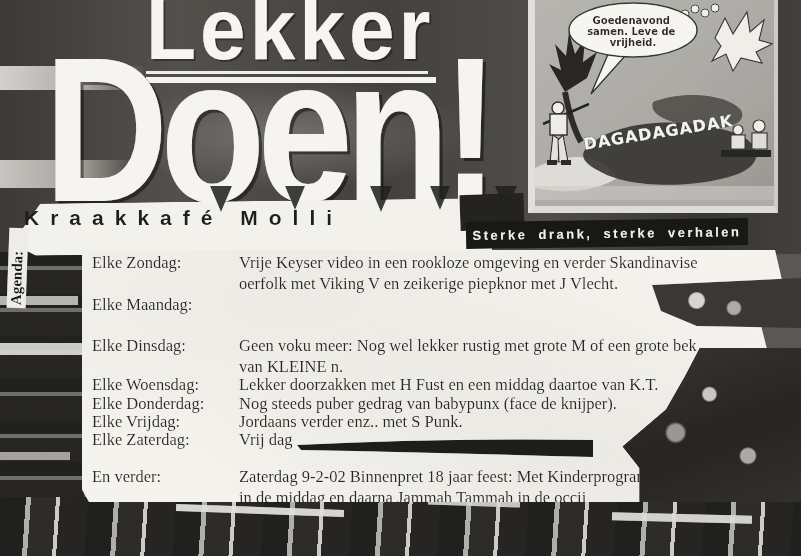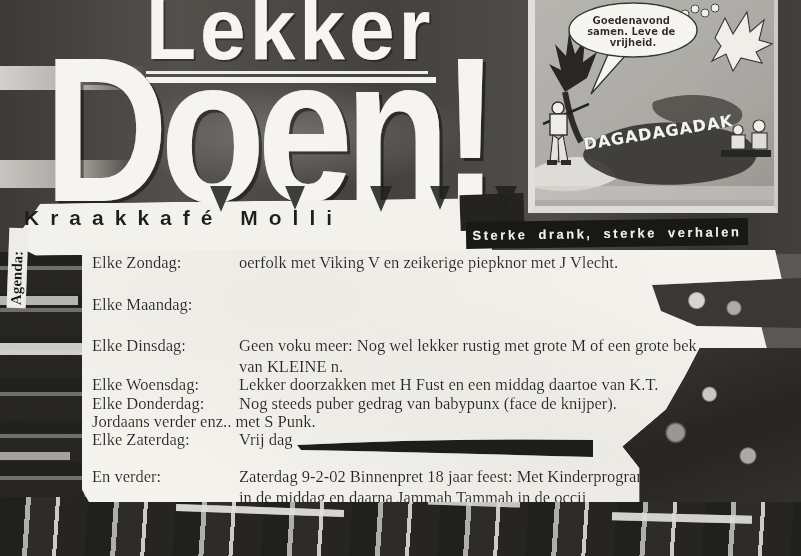--- a/index.html
+++ b/index.html
@@ -193,20 +193,21 @@
     <span>Sterke drank, sterke verhalen</span>
   </div>
 
   <div class="side-label">Agenda:</div>
 
   <div class="paper">
     <div class="agenda-rows">
   <div class="agenda-row row-0">
     <div class="row-label">Elke Zondag:</div>
     <div class="row-text">
+            <div>Vrije Keyser video in een rookloze omgeving en verder Skandinavise</div>
             <div>oerfolk met Viking V en zeikerige piepknor met J Vlecht.</div>
           </div>
   </div>
 
   <div class="agenda-row row-1">
     <div class="row-label">Elke Maandag:</div>
   </div>
 
   <div class="agenda-row row-2">
     <div class="row-label">Elke Dinsdag:</div>
@@ -224,20 +225,21 @@
   </div>
 
   <div class="agenda-row row-4">
     <div class="row-label">Elke Donderdag:</div>
     <div class="row-text">
             <div>Nog steeds puber gedrag van babypunx (face de knijper).</div>
           </div>
   </div>
 
   <div class="agenda-row row-5">
+    <div class="row-label">Elke Vrijdag:</div>
     <div class="row-text">
             <div>Jordaans verder enz.. met S Punk.</div>
           </div>
   </div>
 
   <div class="agenda-row row-6">
     <div class="row-label">Elke Zaterdag:</div>
     <div class="row-text">
             <div>Vrij dag</div>
           </div>

